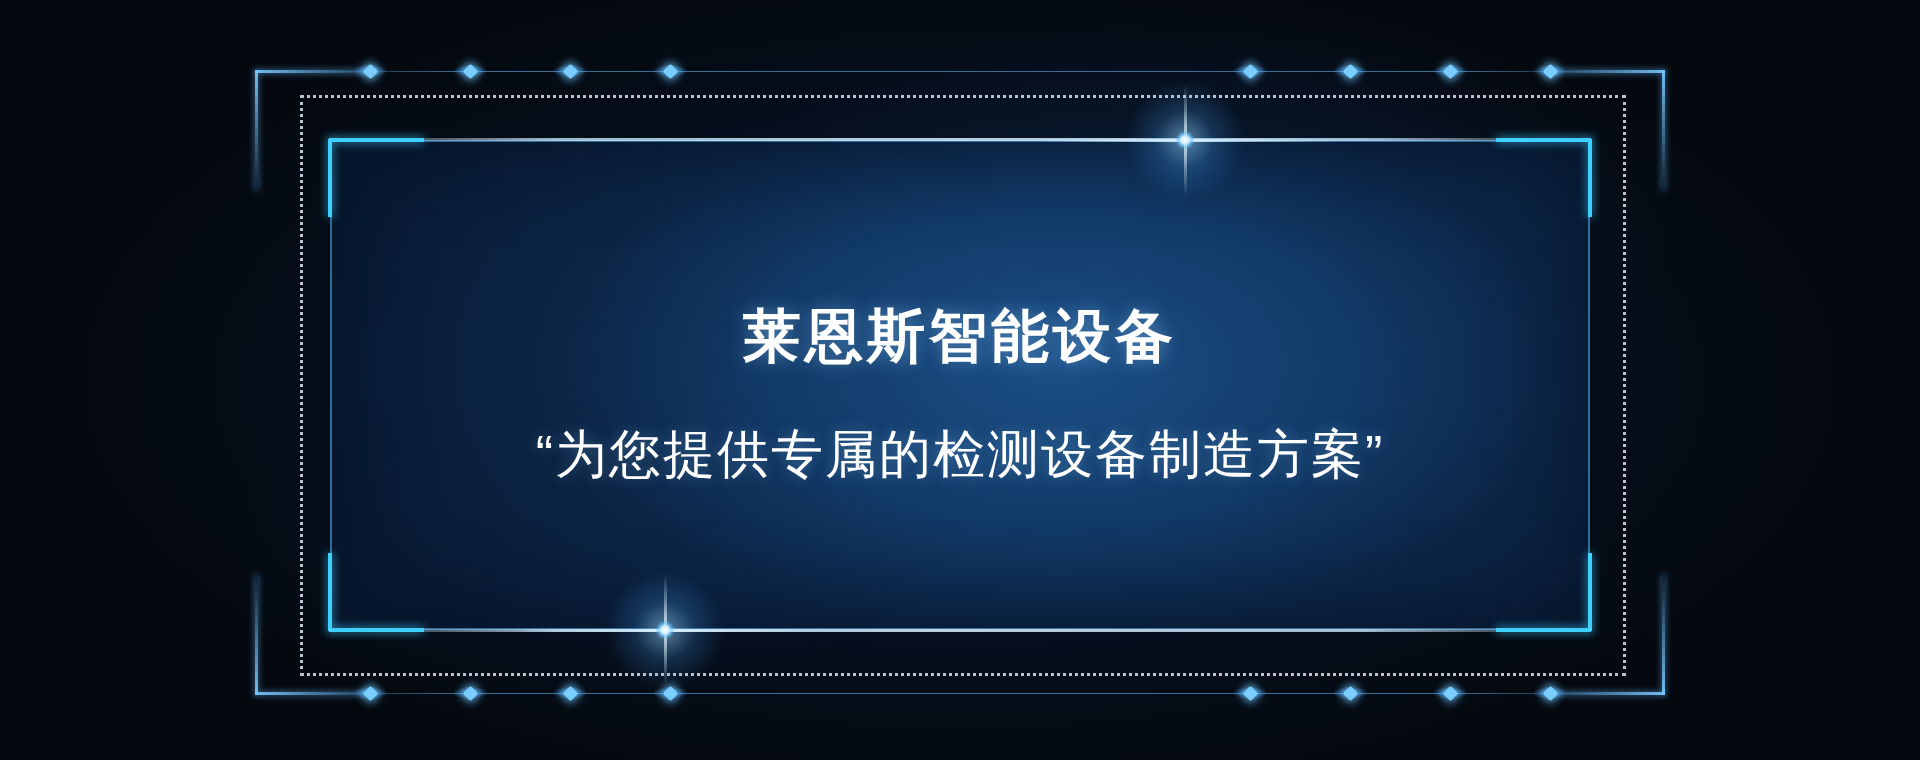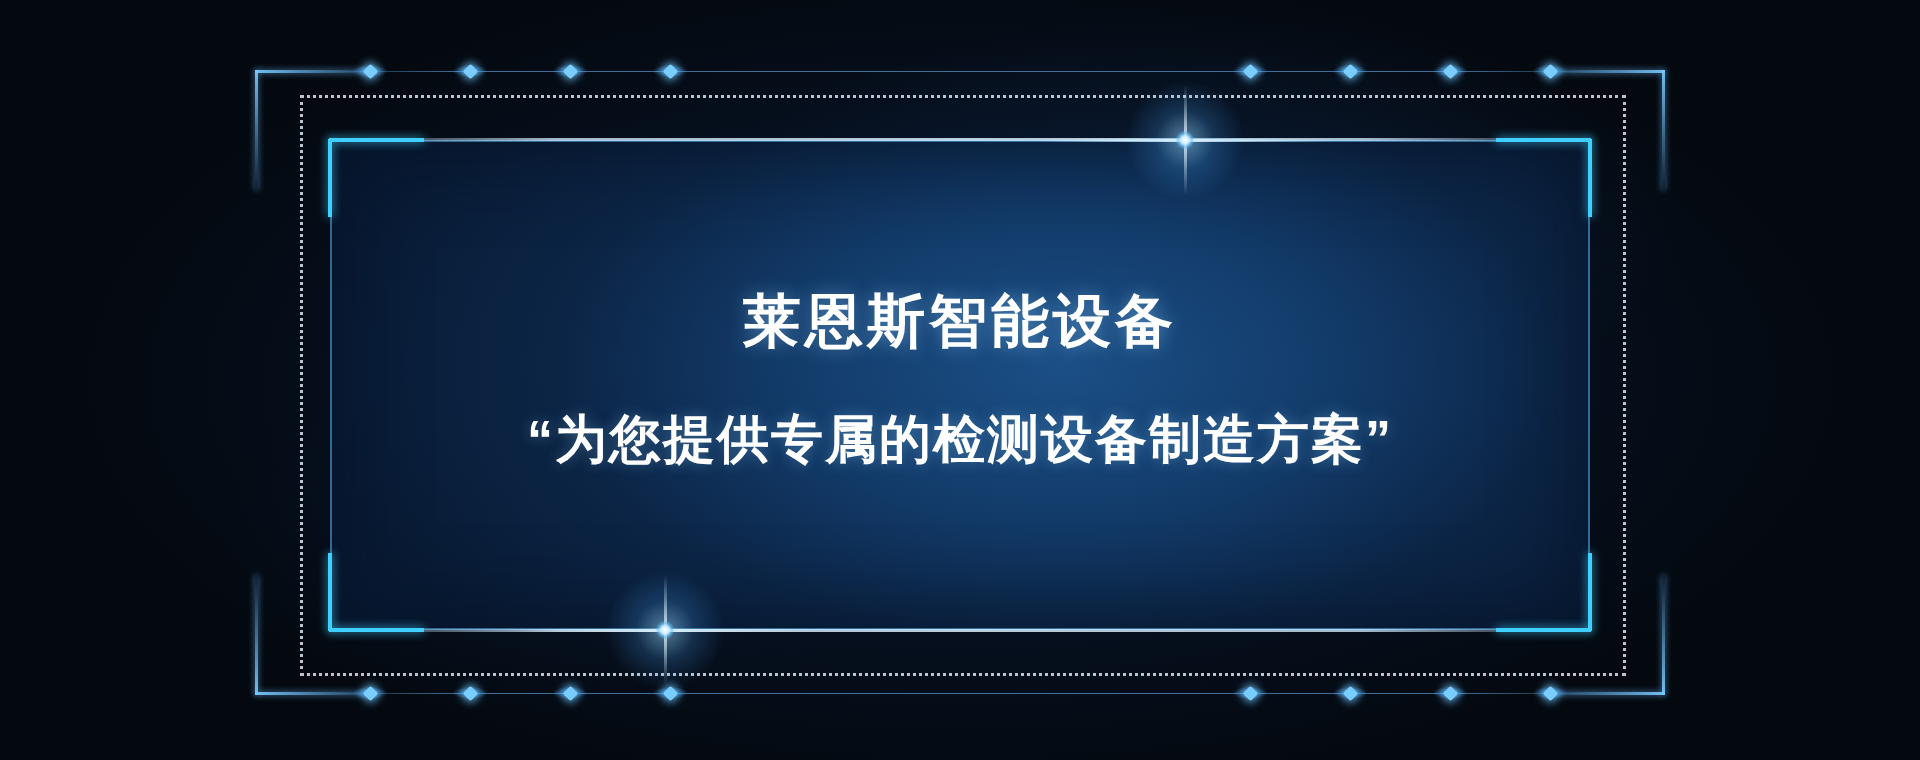--- a/index.html
+++ b/index.html
@@ -167,42 +167,42 @@
   .flare .ray-v {
     position: absolute; left: 50%; top: 50%;
     width: 3px; height: 110px; margin: -55px 0 0 -1.5px;
     background: linear-gradient(180deg, rgba(190,230,255,0) 0%, rgba(225,245,255,0.8) 48%, rgba(255,255,255,0.95) 50%, rgba(225,245,255,0.8) 52%, rgba(190,230,255,0) 100%);
   }
 
   
   .content {
     position: absolute;
     left: 330px;
-    top: 142px;
+    top: 157px;
     width: 1260px;
     height: 490px;
     display: flex;
     flex-direction: column;
     align-items: center;
     justify-content: center;
     text-align: center;
     color: #ffffff;
   }
   .headline {
     font-size: 58px;
     font-weight: bold;
     letter-spacing: 4px;
     line-height: 1;
     margin: 0 0 56px 0;
     text-shadow: 0 0 18px rgba(140,205,255,0.45);
     white-space: nowrap;
   }
   .sub1 {
     font-size: 52px;
-    font-weight: bold;
+    font-weight: normal;
     letter-spacing: 2px;
     line-height: 1.28;
     margin: 0 0 10px 0;
     text-shadow: 0 0 14px rgba(140,205,255,0.35);
     white-space: nowrap;
   }
   .sub2 {
     font-size: 56px;
     font-weight: bold;
     letter-spacing: 1px;

